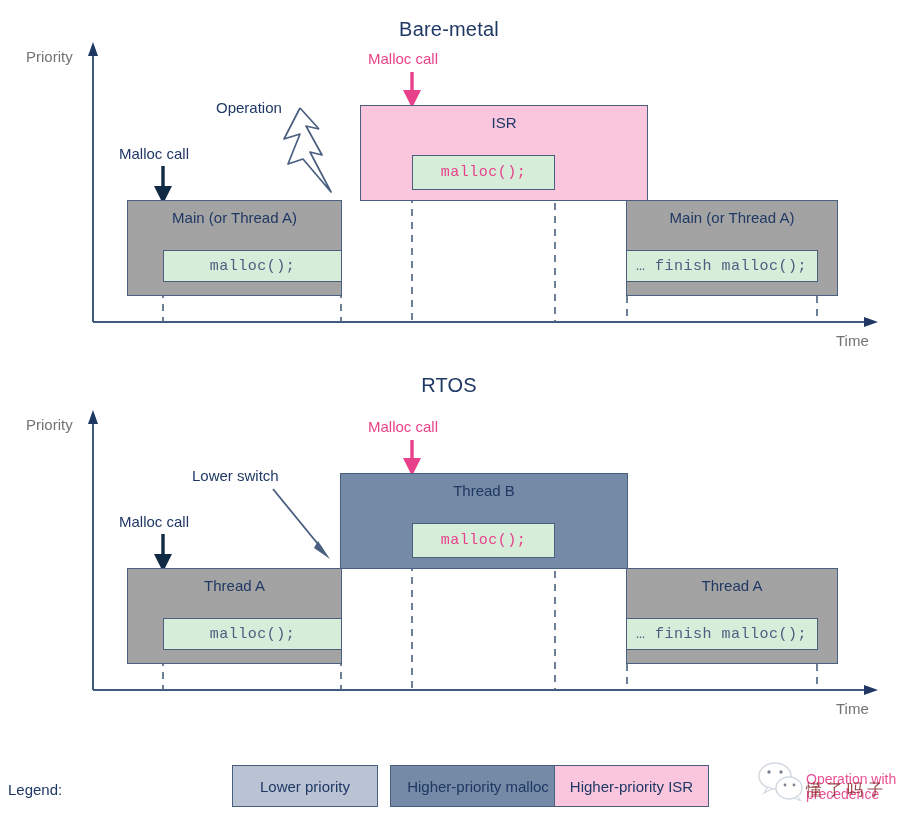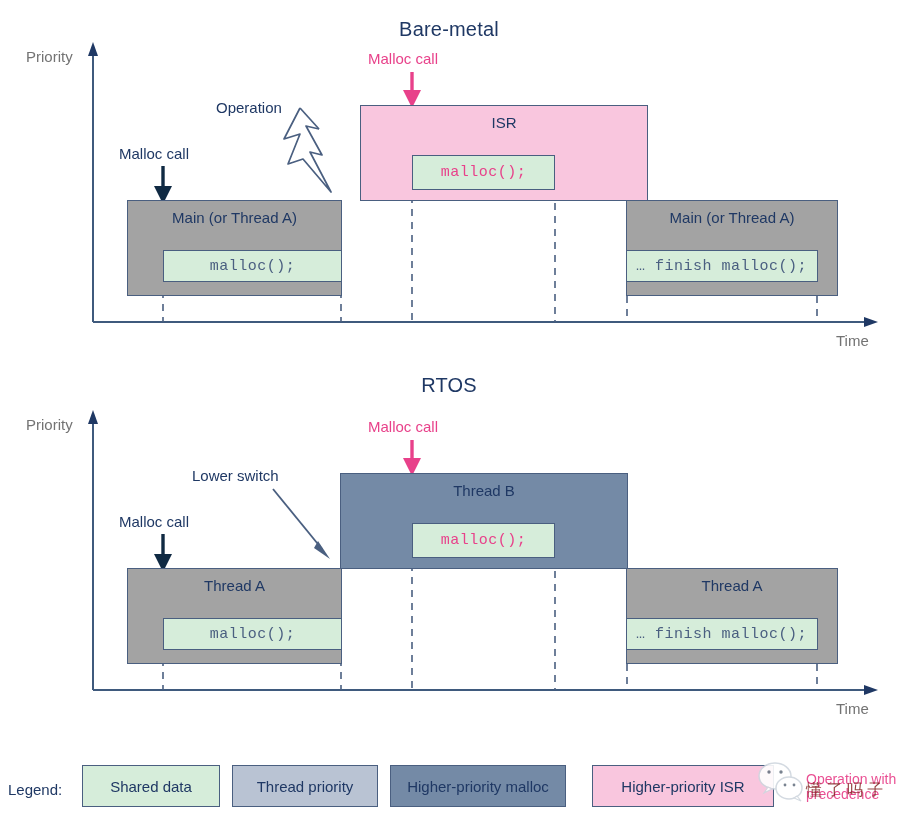--- a/index.html
+++ b/index.html
@@ -228,30 +228,27 @@
   <div class="code pinktext" style="left:412px;top:523px;width:143px;height:35px;">malloc();</div>
 
   <div class="blk blk-low" style="left:626px;top:568px;width:212px;height:96px;">
     <span class="blk-label">Thread A</span>
   </div>
   <div class="code leftal" style="left:626px;top:618px;width:192px;height:32px;">… finish malloc();</div>
 
   <div class="legend-wrap">
     <span class="legend-title">Legend:</span>
 
-    <div class="legend-box lg-shared" style="left:82px;width:138px;">
-      <span>Shared data</span>
-    </div>
     <div class="legend-box lg-low" style="left:232px;width:146px;">
-      <span>Thread priority</span>
+      <span>Lower priority</span>
     </div>
     <div class="legend-box lg-high" style="left:390px;width:176px;">
       <span>Higher-priority malloc</span>
     </div>
-    <div class="legend-box lg-isr" style="left:592px;width:182px;">
+    <div class="legend-box lg-isr" style="left:554px;width:155px;">
       <span>Higher-priority ISR</span>
     </div>
   </div>
 
   <svg width="898" height="826">
     <g opacity="0.9">
       <ellipse cx="775" cy="776" rx="16" ry="13" fill="#ffffff" stroke="#cfd6de" stroke-width="1.5"></ellipse>
       <circle cx="769" cy="772" r="1.7" fill="#6b7684"></circle>
       <circle cx="781" cy="772" r="1.7" fill="#6b7684"></circle>
       <polygon points="768,787 764,793 772,789" fill="#ffffff" stroke="#cfd6de" stroke-width="1.2"></polygon>

